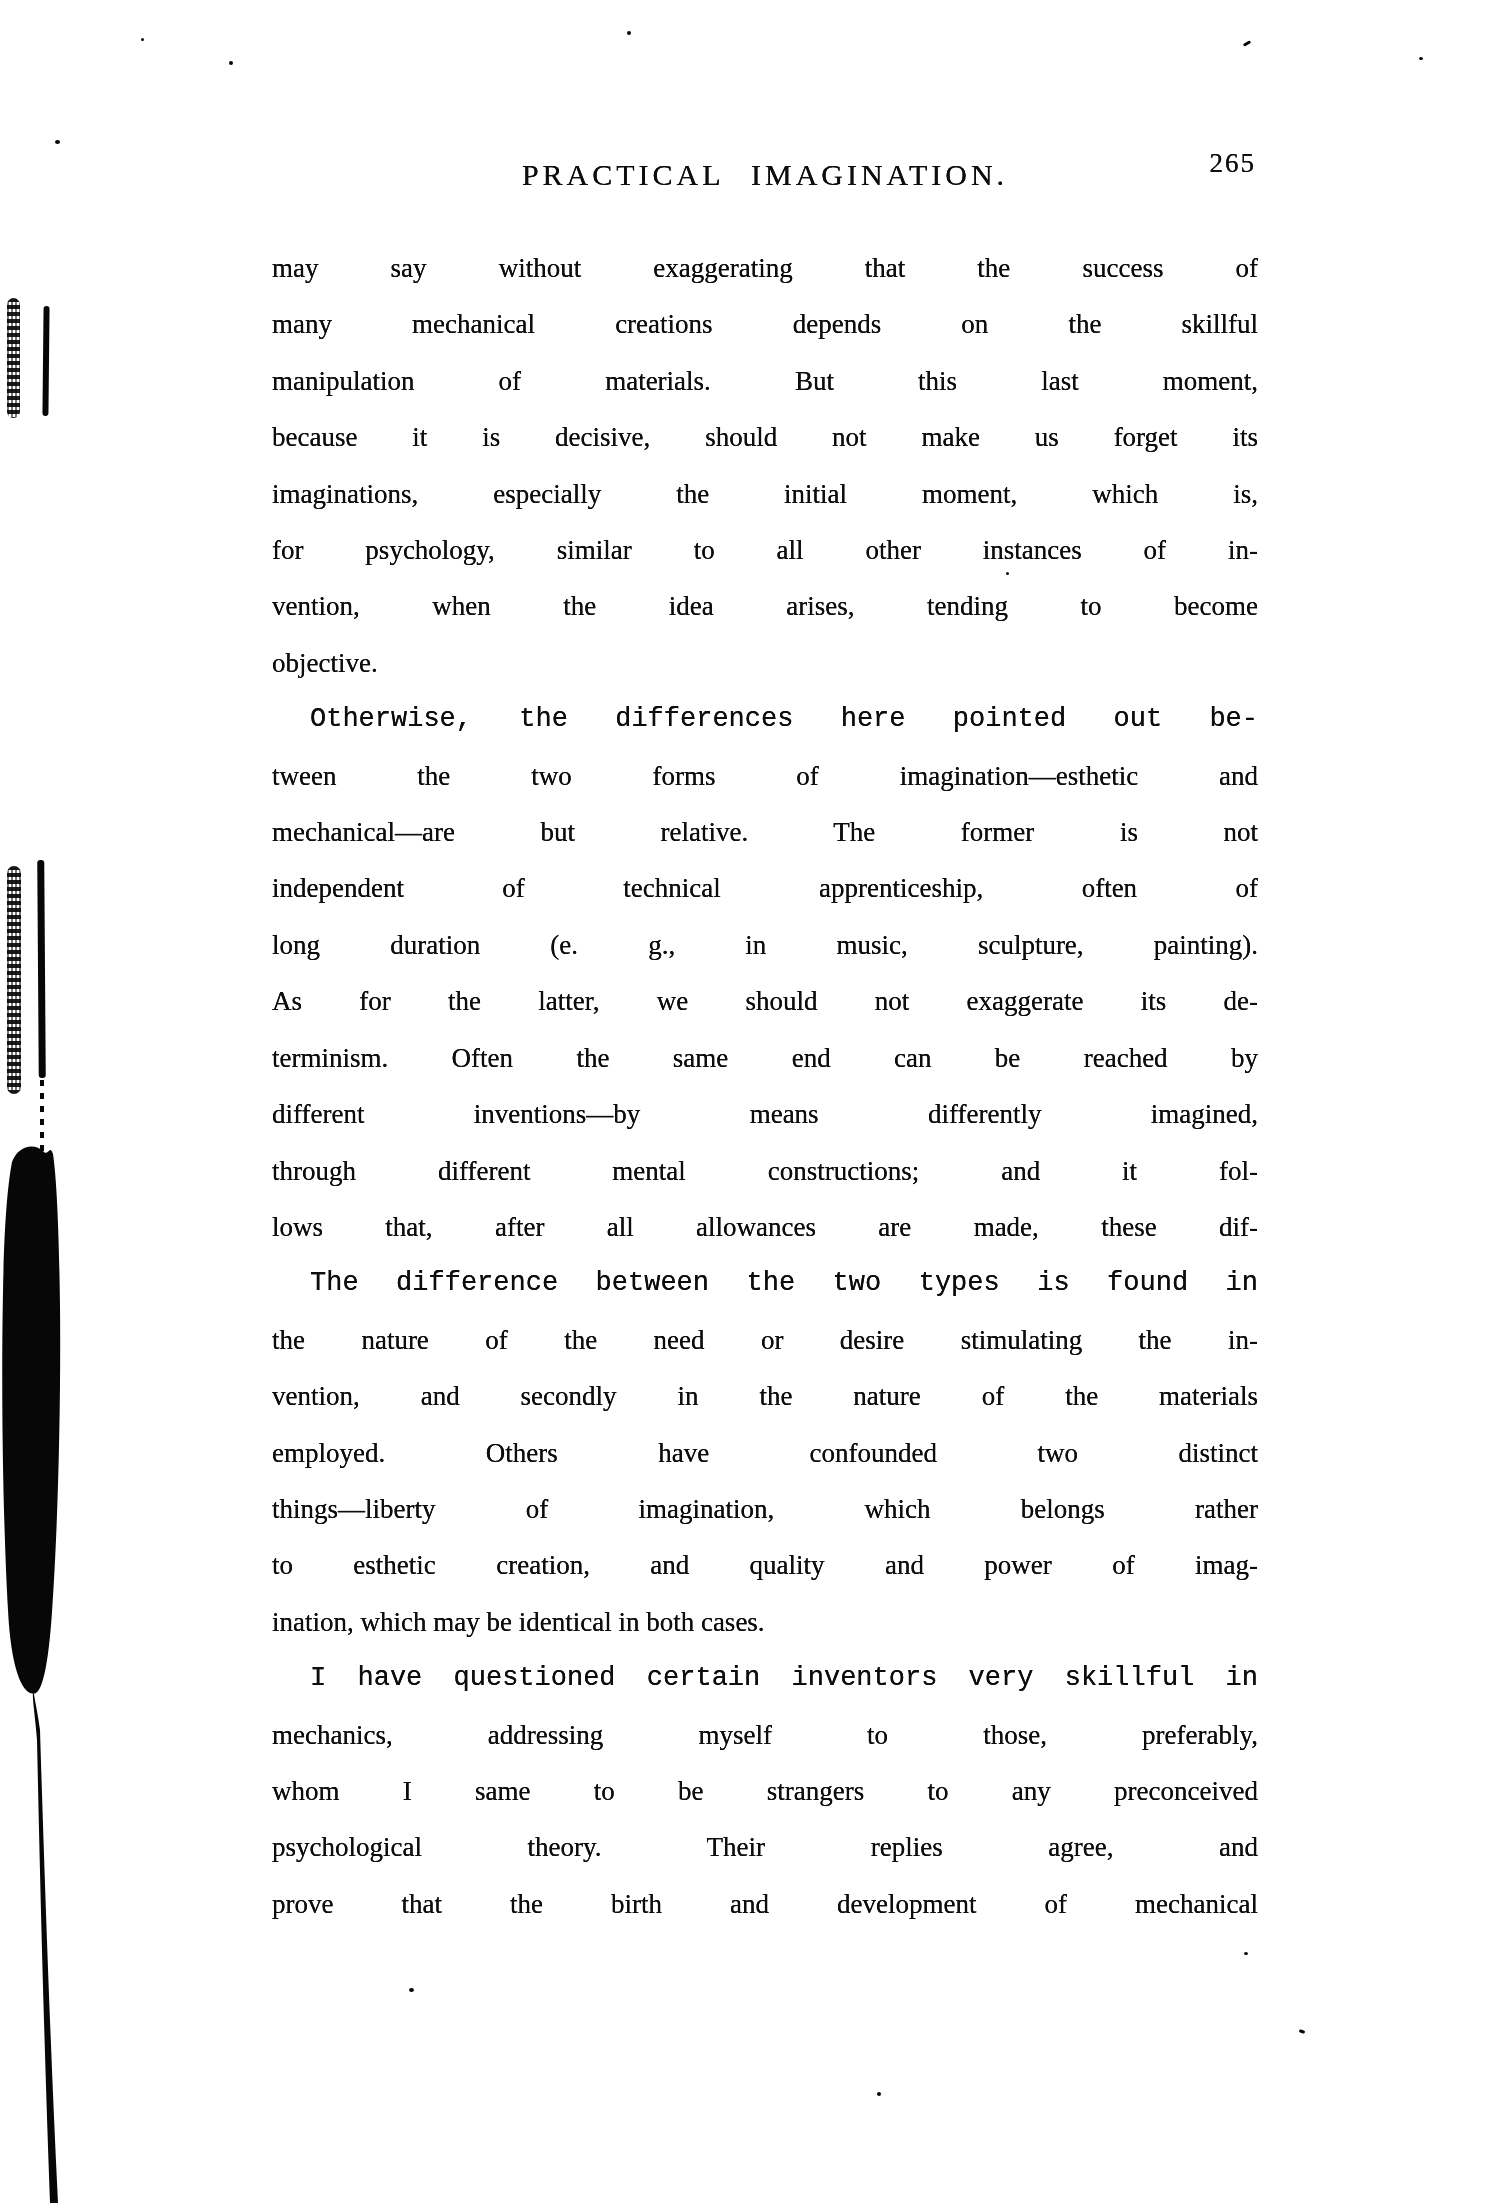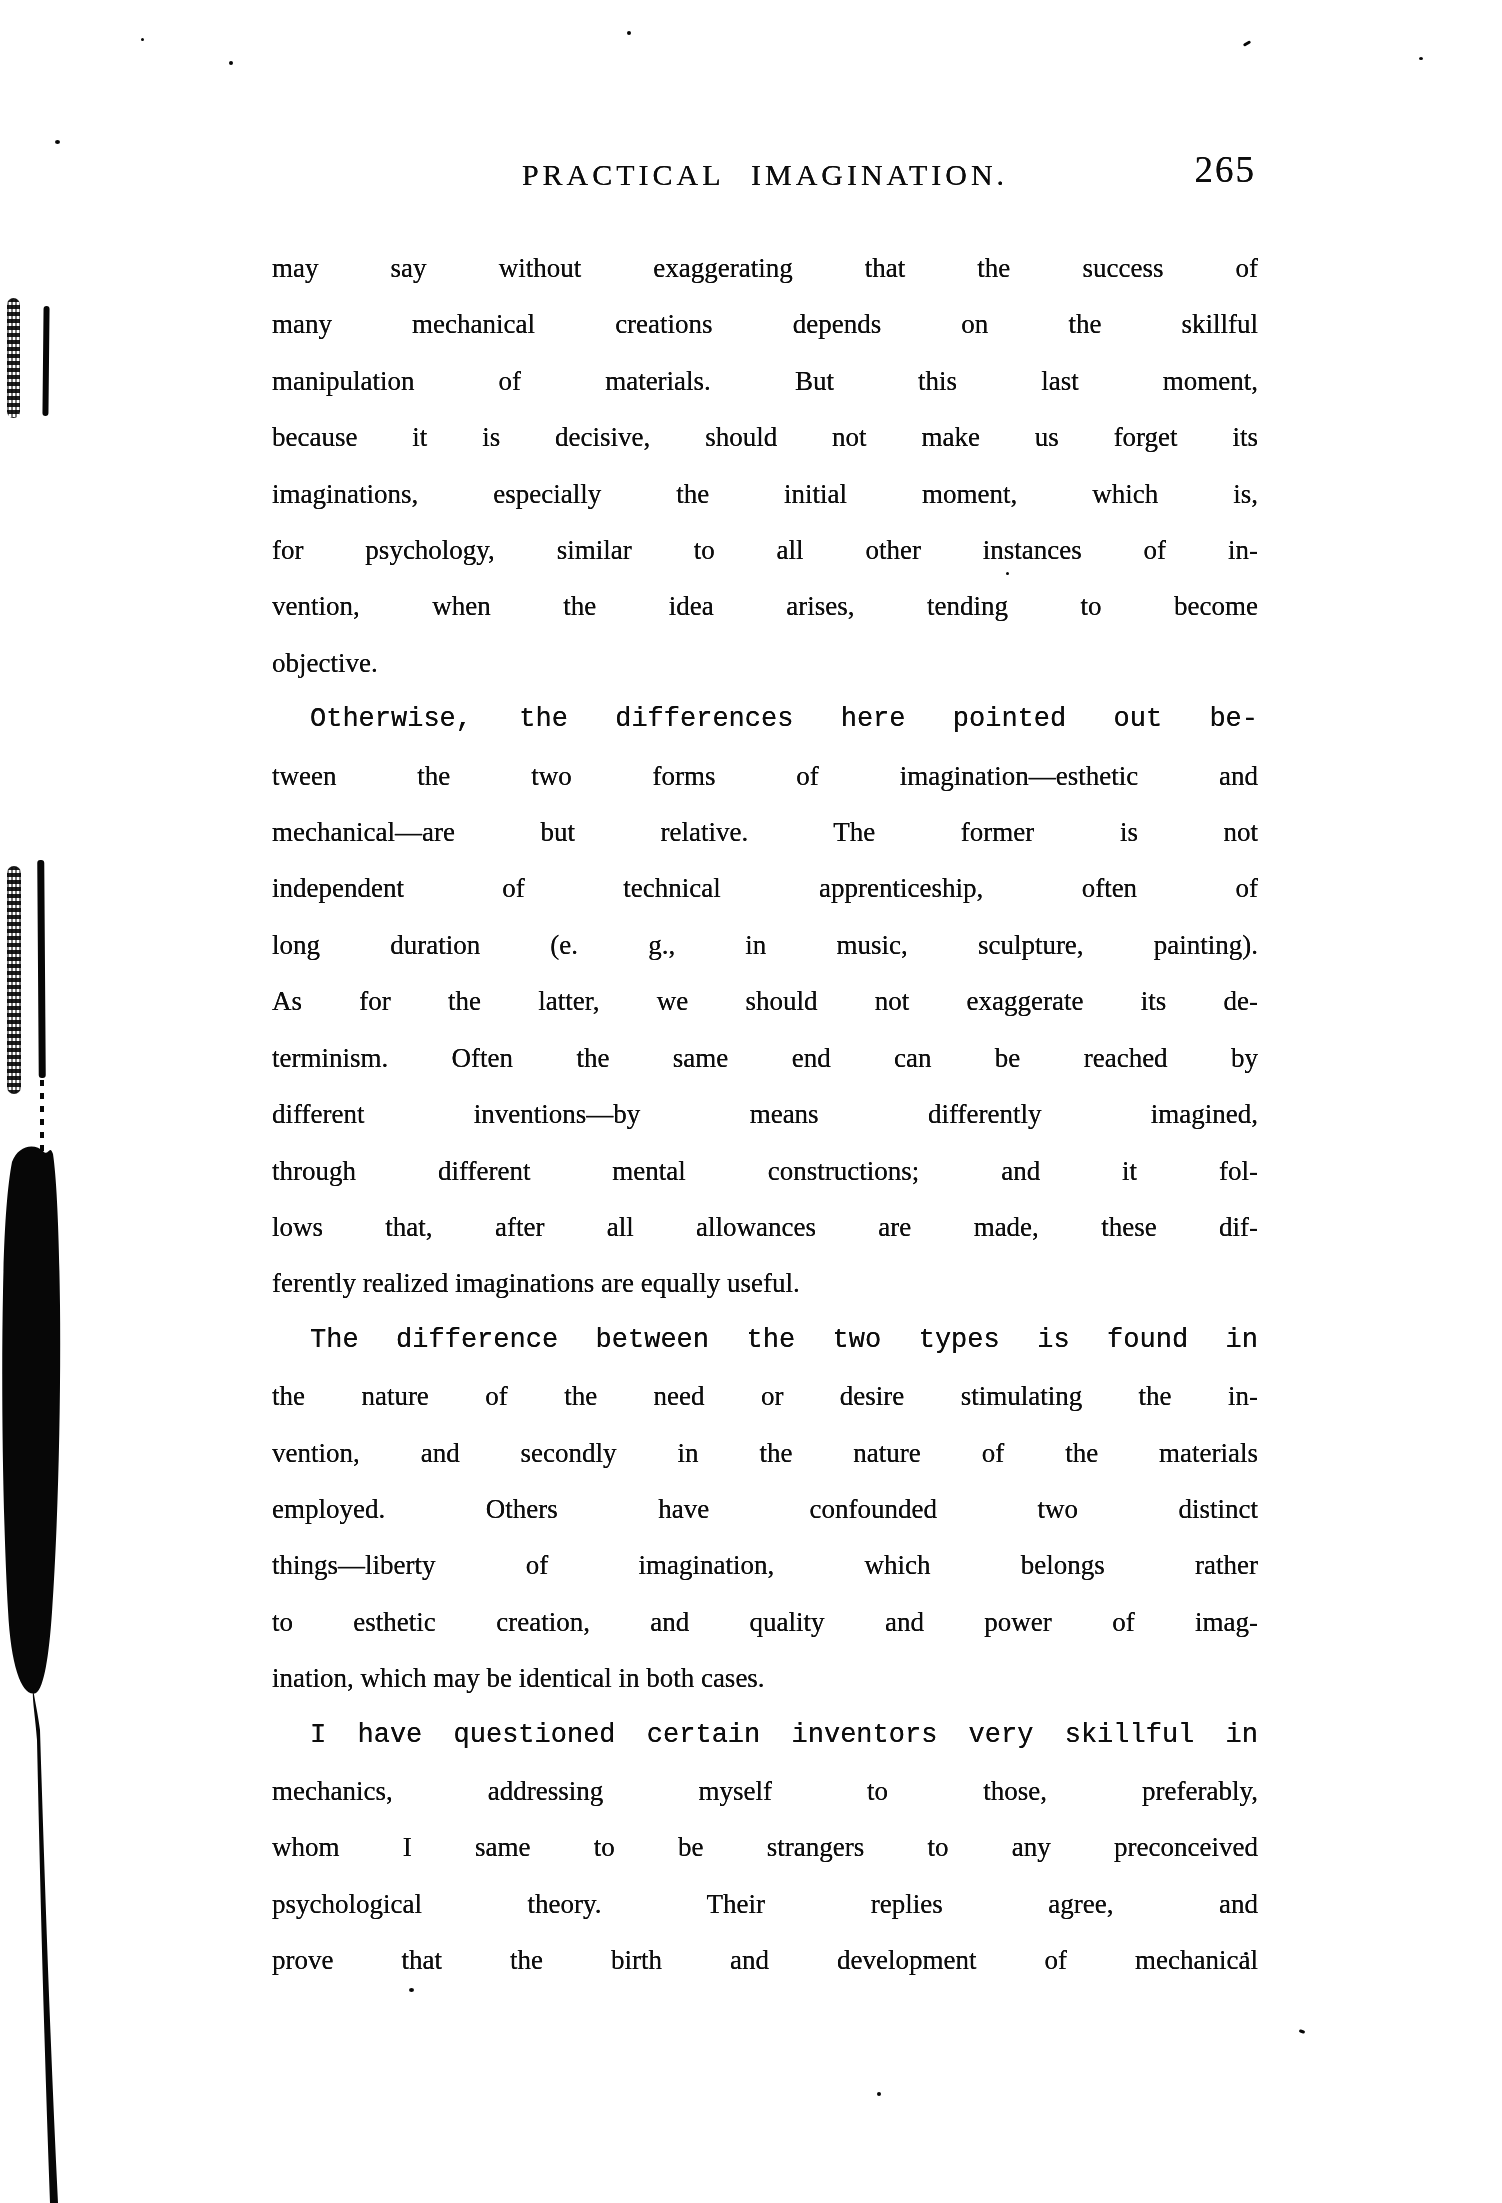--- a/index.html
+++ b/index.html
@@ -15,21 +15,21 @@
     position:absolute;left:272px;top:148px;width:986px;height:56px;
   }
   .running-title{
     position:absolute;left:50%;top:10px;transform:translateX(-50%);
     font-size:30px;letter-spacing:4px;word-spacing:16px;
     color:inherit;white-space:nowrap;
     text-shadow:0 0 .5px currentColor;
   }
   .page-number{
     position:absolute;right:2px;top:0;
-    font-size:37px;letter-spacing:2px;
+    font-size:27px;letter-spacing:2px;
     text-shadow:0 0 .5px currentColor;
   }
   
   .text-block{
     position:absolute;left:272px;top:240px;width:986px;
     font-size:27px;line-height:56.4px;
     text-shadow:0 0 .55px currentColor;
   }
   .line{
     text-align:justify;
@@ -74,21 +74,20 @@
       <div class="line indent">Otherwise, the differences here pointed out be-</div>
       <div class="line">tween the two forms of imagination—esthetic and</div>
       <div class="line">mechanical—are but relative.  The former is not</div>
       <div class="line">independent of technical apprenticeship, often of</div>
       <div class="line">long duration (e. g., in music, sculpture, painting).</div>
       <div class="line">As for the latter, we should not exaggerate its de-</div>
       <div class="line">terminism.  Often the same end can be reached by</div>
       <div class="line">different inventions—by means differently imagined,</div>
       <div class="line">through different mental constructions; and it fol-</div>
       <div class="line">lows that, after all allowances are made, these dif-</div>
-      <div class="line lastline">ferently realized imaginations are equally useful.</div>
       <div class="line indent">The difference between the two types is found in</div>
       <div class="line">the nature of the need or desire stimulating the in-</div>
       <div class="line">vention, and secondly in the nature of the materials</div>
       <div class="line">employed.  Others have confounded two distinct</div>
       <div class="line">things—liberty of imagination, which belongs rather</div>
       <div class="line">to esthetic creation, and quality and power of imag-</div>
       <div class="line lastline">ination, which may be identical in both cases.</div>
       <div class="line indent">I have questioned certain inventors very skillful in</div>
       <div class="line">mechanics, addressing myself to those, preferably,</div>
       <div class="line">whom I same to be strangers to any preconceived</div>

